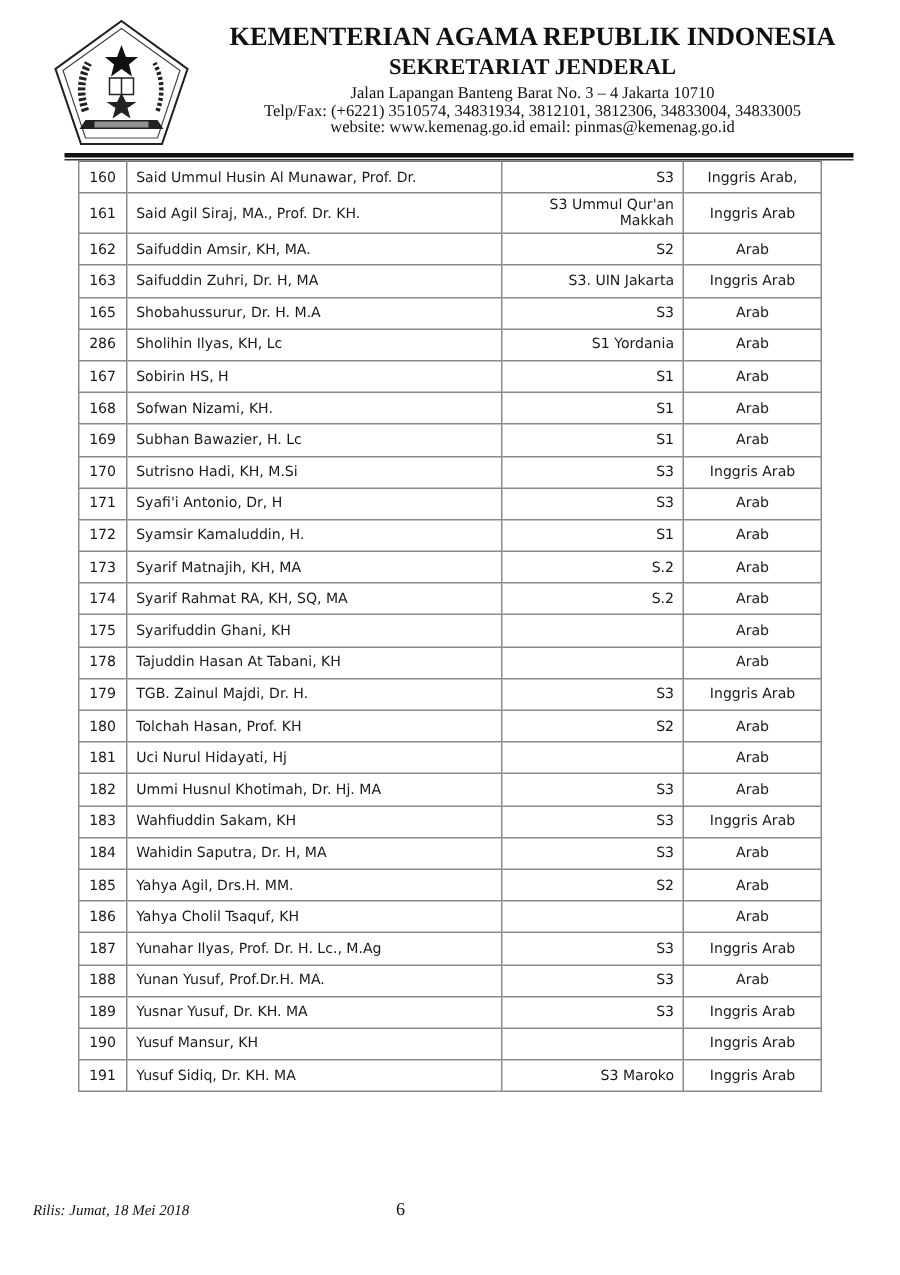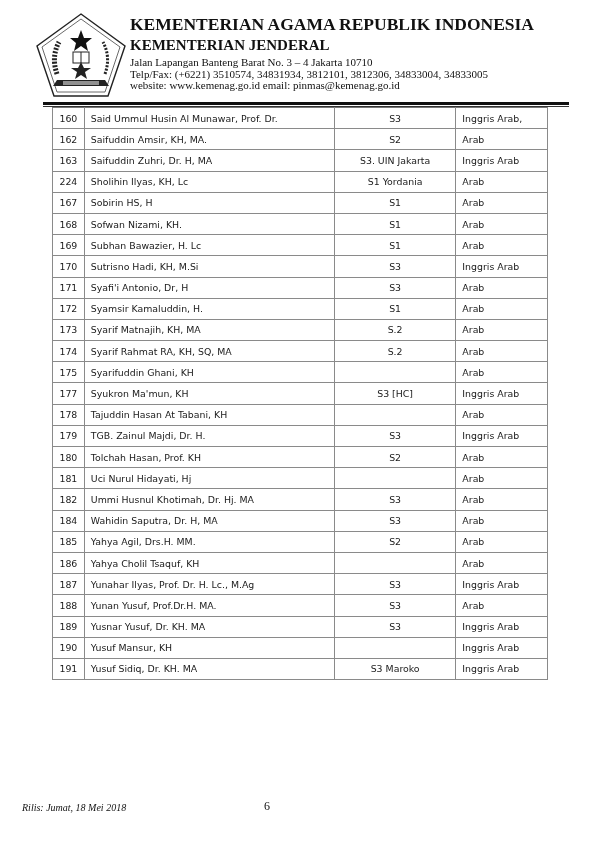--- a/index.html
+++ b/index.html
@@ -1,31 +1,31 @@
 <!DOCTYPE html>
 <html><head>
 <meta charset="utf-8">
 <style>
   html, body { margin: 0; padding: 0; background: #ffffff; }
   body { width: 600px; height: 850px; position: relative; overflow: hidden; font-family: "Liberation Sans", sans-serif; color: #111; }
   .logo { position: absolute; left: 35px; top: 12px; width: 92px; height: 86px; }
-  .hdr { position: absolute; left: 130px; top: 14px; width: 450px; text-align: left; font-family: "Liberation Serif", serif; }
+  .hdr { position: absolute; left: 130px; top: 14px; width: 450px; text-align: center; font-family: "Liberation Serif", serif; }
   .hdr .t1 { font-size: 17.5px; font-weight: bold; letter-spacing: 0px; line-height: 20px; }
   .hdr .t2 { font-size: 15px; font-weight: bold; line-height: 20px; margin-top: 1px; }
   .hdr .t3 { font-size: 11px; line-height: 11.5px; margin-top: 2px; }
   .rule { position: absolute; left: 43px; width: 526px; background: #111; }
   .rule.thick { top: 102px; height: 3px; }
   .rule.thin { top: 106px; height: 1px; background: #333; }
   table.roster { position: absolute; left: 52px; top: 107px; width: 496px; border-collapse: collapse; font-family: "DejaVu Sans", sans-serif; font-size: 9.4px; color: #1a1a1a; }
   table.roster td { border: 1px solid #8a8a8a; padding: 0 6px; height: 20.2px; line-height: 11px; }
   table.roster tr:first-child td { border-top-color: #777; }
   td.no { width: 17px; text-align: center; padding: 0 4px; }
   td.name { width: 230px; }
-  td.edu { width: 105px; text-align: center; }
-  td.lang { width: 76px; }
+  td.edu { width: 105px; text-align: right; }
+  td.lang { width: 76px; text-align: center; }
   table.roster tr.tall td { height: 26px; }
   .footer-left { position: absolute; left: 22px; top: 802px; font-family: "Liberation Serif", serif; font-style: italic; font-size: 10px; }
   .footer-page { position: absolute; left: 264px; top: 799px; font-family: "Liberation Serif", serif; font-size: 12px; }
 </style>
 </head>
 <body>
 
 <svg class="logo" viewBox="0 0 92 86">
   <polygon points="46,2 90,34 73,84 19,84 2,34" fill="#fff" stroke="#222" stroke-width="1.4"></polygon>
   <polygon points="46,7 85,35 70,80 22,80 7,35" fill="none" stroke="#444" stroke-width="0.8"></polygon>
@@ -34,51 +34,63 @@
   <polygon points="46,18 49,26 57,26 51,31 53,39 46,34 39,39 41,31 35,26 43,26" fill="#111"></polygon>
   <rect x="38" y="40" width="16" height="11" fill="#fff" stroke="#222" stroke-width="1"></rect>
   <line x1="46" y1="40" x2="46" y2="51" stroke="#222" stroke-width="1"></line>
   <polygon points="46,50 49,56 56,56 50,60 52,67 46,63 40,67 42,60 36,56 43,56" fill="#222"></polygon>
   <path d="M22,68 L70,68 L74,74 L18,74 Z" fill="#222"></path>
   <rect x="28" y="69" width="36" height="4" fill="#fff" opacity="0.5"></rect>
 </svg>
 
 <div class="hdr">
   <div class="t1">KEMENTERIAN AGAMA REPUBLIK INDONESIA</div>
-  <div class="t2">KEMENTERIAN JENDERAL</div>
+  <div class="t2">SEKRETARIAT JENDERAL</div>
   <div class="t3">Jalan Lapangan Banteng Barat No. 3 – 4 Jakarta 10710</div>
   <div class="t3" style="margin-top:0">Telp/Fax: (+6221) 3510574, 34831934, 3812101, 3812306, 34833004, 34833005</div>
   <div class="t3" style="margin-top:0">website: www.kemenag.go.id email: pinmas@kemenag.go.id</div>
 </div>
 
 <div class="rule thick"></div>
 <div class="rule thin"></div>
 
 <table class="roster">
   <tbody id="roster-body">
       <tr>
         <td class="no">160</td>
         <td class="name">Said Ummul Husin Al Munawar, Prof. Dr.</td>
         <td class="edu">S3</td>
         <td class="lang">Inggris Arab,</td>
       </tr>
+      <tr class="tall">
+        <td class="no">161</td>
+        <td class="name">Said Agil Siraj, MA., Prof. Dr. KH.</td>
+        <td class="edu">S3 Ummul Qur'an Makkah</td>
+        <td class="lang">Inggris Arab</td>
+      </tr>
       <tr>
         <td class="no">162</td>
         <td class="name">Saifuddin Amsir, KH, MA.</td>
         <td class="edu">S2</td>
         <td class="lang">Arab</td>
       </tr>
       <tr>
         <td class="no">163</td>
         <td class="name">Saifuddin Zuhri, Dr. H, MA</td>
         <td class="edu">S3. UIN Jakarta</td>
         <td class="lang">Inggris Arab</td>
       </tr>
       <tr>
-        <td class="no">224</td>
+        <td class="no">165</td>
+        <td class="name">Shobahussurur, Dr. H. M.A</td>
+        <td class="edu">S3</td>
+        <td class="lang">Arab</td>
+      </tr>
+      <tr>
+        <td class="no">286</td>
         <td class="name">Sholihin Ilyas, KH, Lc</td>
         <td class="edu">S1 Yordania</td>
         <td class="lang">Arab</td>
       </tr>
       <tr>
         <td class="no">167</td>
         <td class="name">Sobirin HS, H</td>
         <td class="edu">S1</td>
         <td class="lang">Arab</td>
       </tr>
@@ -124,26 +136,20 @@
         <td class="edu">S.2</td>
         <td class="lang">Arab</td>
       </tr>
       <tr>
         <td class="no">175</td>
         <td class="name">Syarifuddin Ghani, KH</td>
         <td class="edu"></td>
         <td class="lang">Arab</td>
       </tr>
       <tr>
-        <td class="no">177</td>
-        <td class="name">Syukron Ma'mun, KH</td>
-        <td class="edu">S3 [HC]</td>
-        <td class="lang">Inggris Arab</td>
-      </tr>
-      <tr>
         <td class="no">178</td>
         <td class="name">Tajuddin Hasan At Tabani, KH</td>
         <td class="edu"></td>
         <td class="lang">Arab</td>
       </tr>
       <tr>
         <td class="no">179</td>
         <td class="name">TGB. Zainul Majdi, Dr. H.</td>
         <td class="edu">S3</td>
         <td class="lang">Inggris Arab</td>
@@ -160,20 +166,26 @@
         <td class="edu"></td>
         <td class="lang">Arab</td>
       </tr>
       <tr>
         <td class="no">182</td>
         <td class="name">Ummi Husnul Khotimah, Dr. Hj. MA</td>
         <td class="edu">S3</td>
         <td class="lang">Arab</td>
       </tr>
       <tr>
+        <td class="no">183</td>
+        <td class="name">Wahfiuddin Sakam, KH</td>
+        <td class="edu">S3</td>
+        <td class="lang">Inggris Arab</td>
+      </tr>
+      <tr>
         <td class="no">184</td>
         <td class="name">Wahidin Saputra, Dr. H, MA</td>
         <td class="edu">S3</td>
         <td class="lang">Arab</td>
       </tr>
       <tr>
         <td class="no">185</td>
         <td class="name">Yahya Agil, Drs.H. MM.</td>
         <td class="edu">S2</td>
         <td class="lang">Arab</td>

